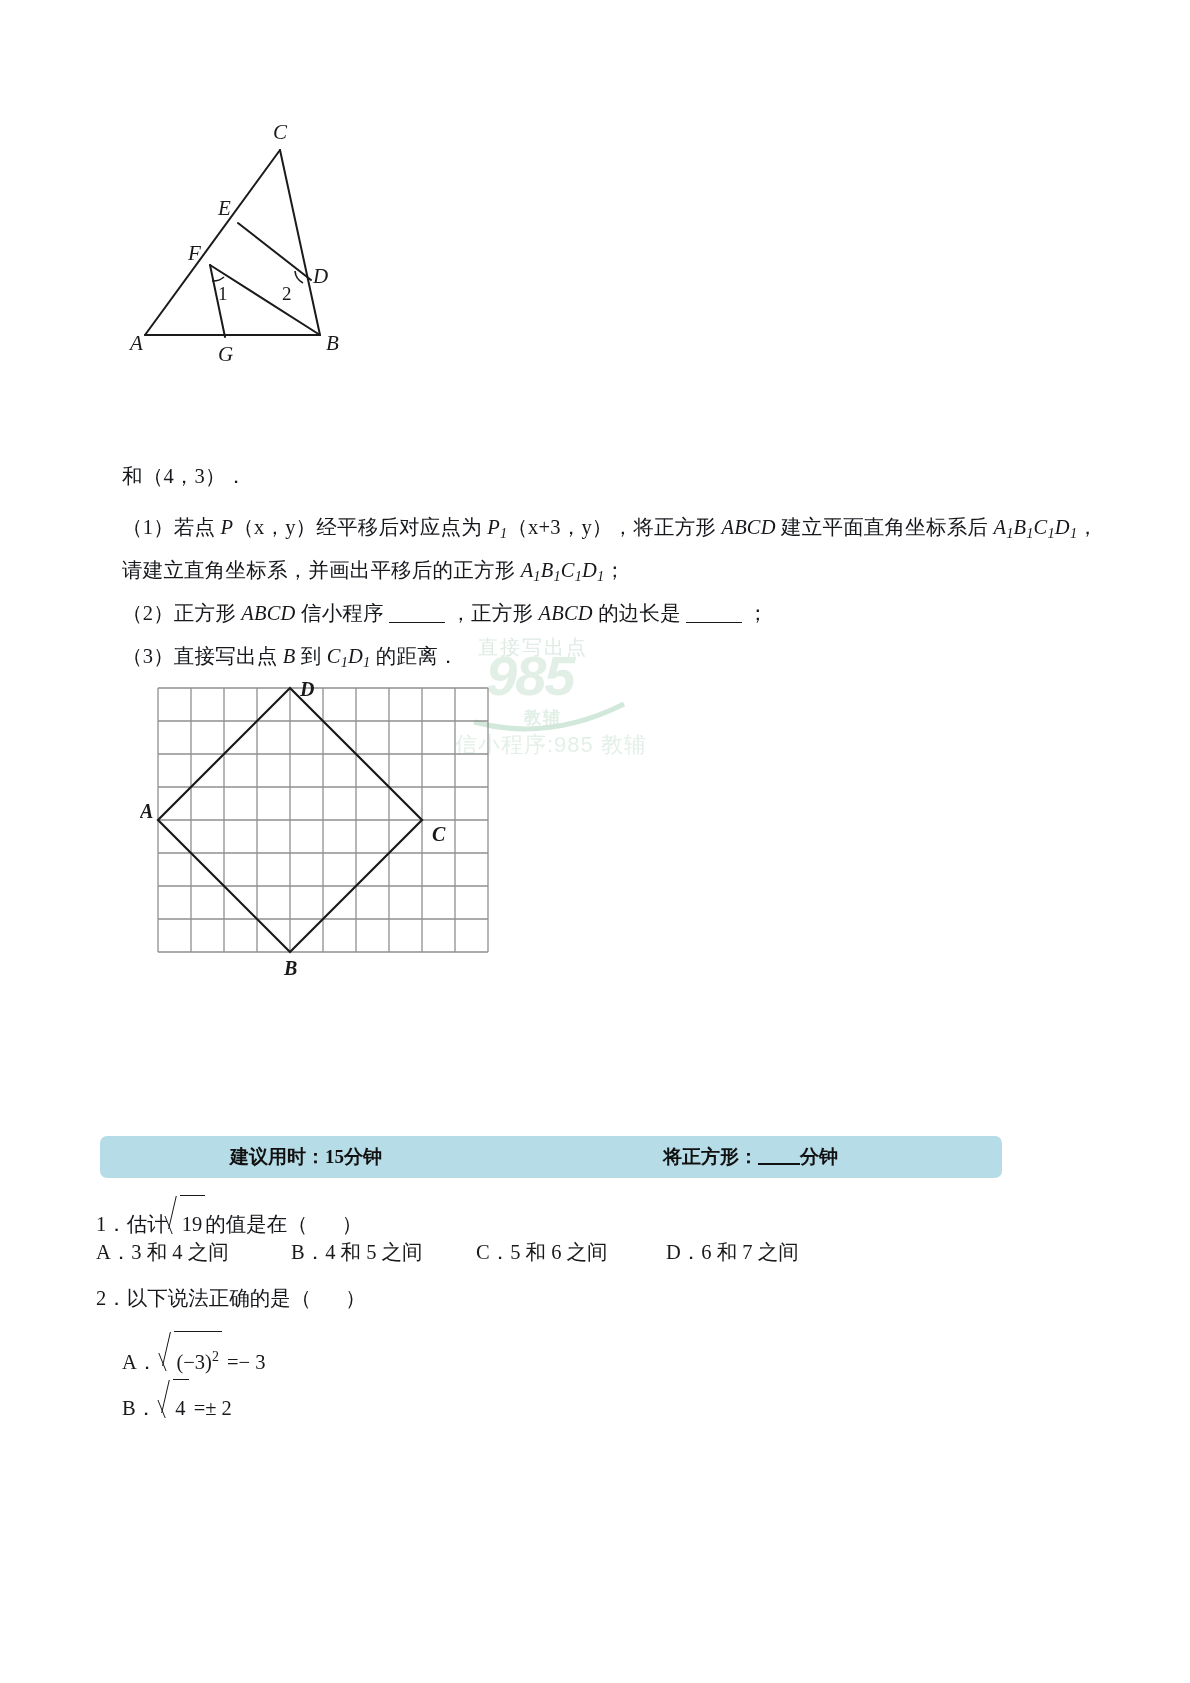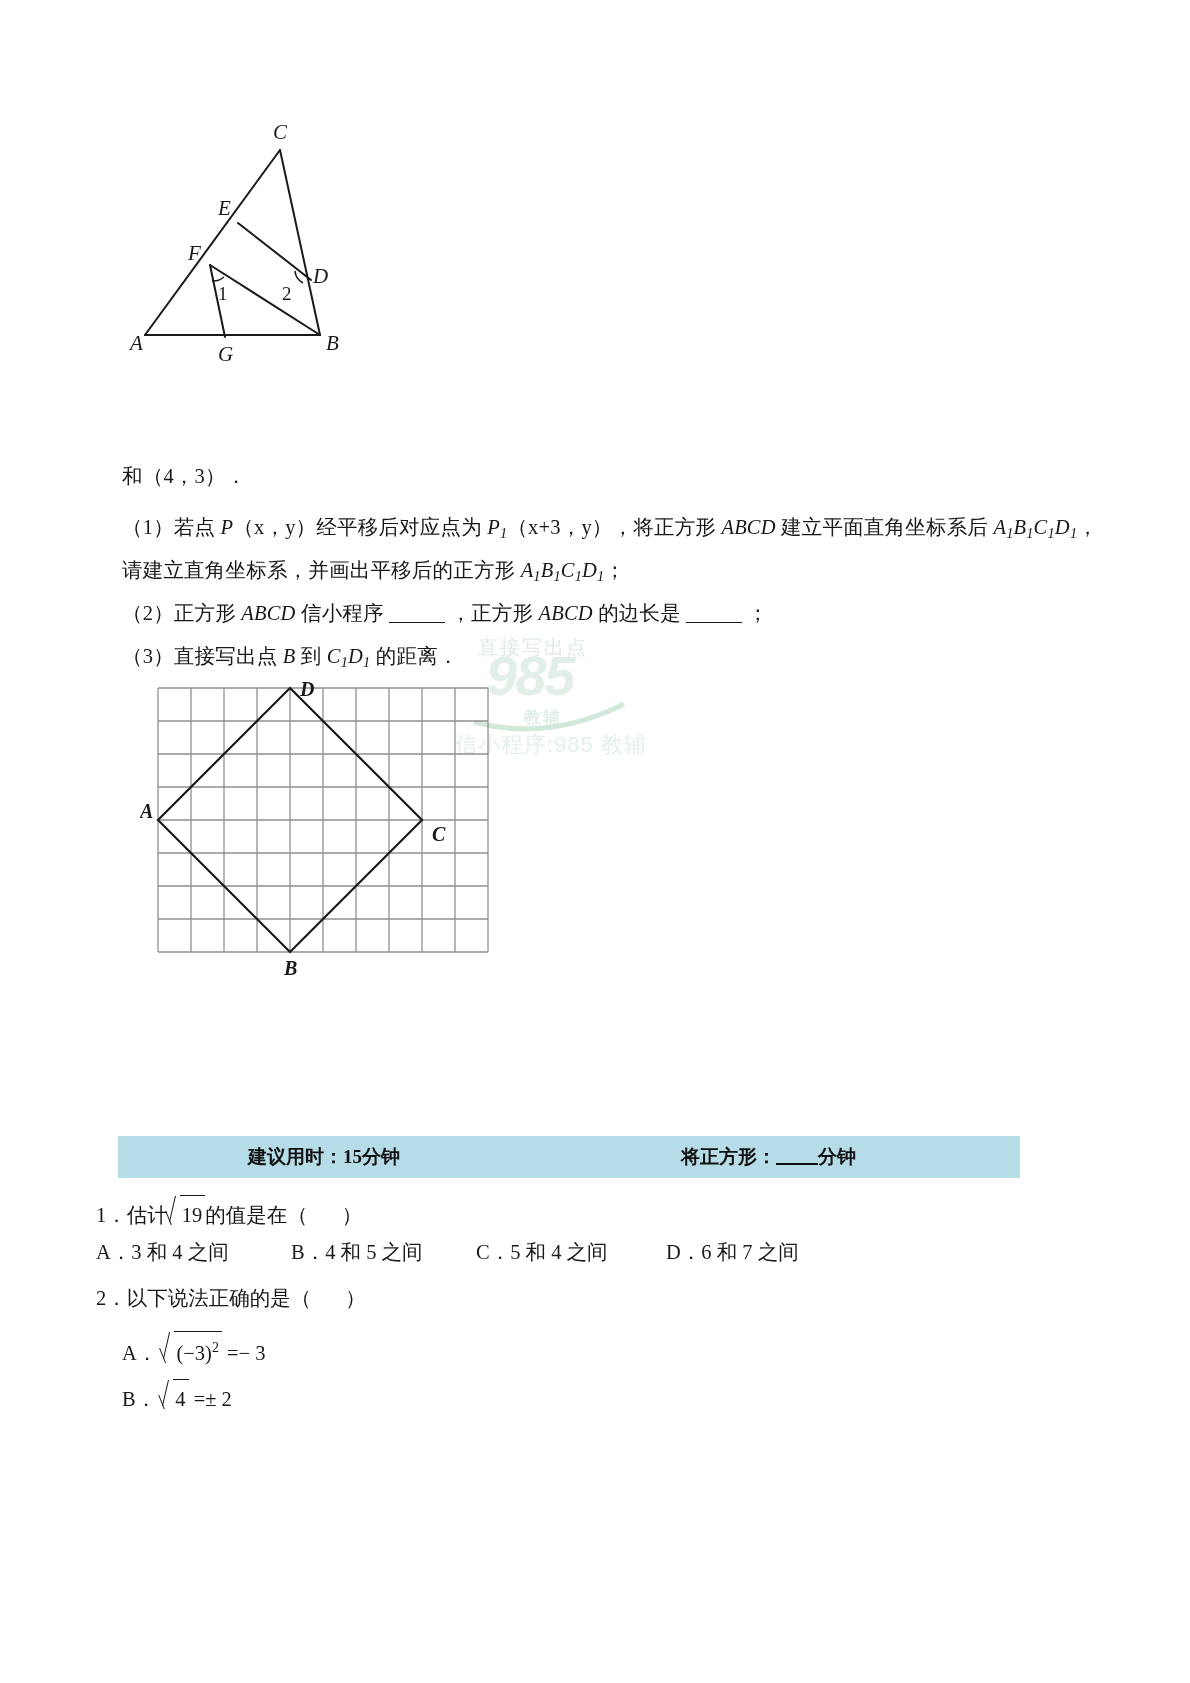--- a/index.html
+++ b/index.html
@@ -120,27 +120,26 @@
   }
 
   
   #time-bar {
     position: absolute;
     left: 100px;
     top: 1136px;
     width: 902px;
     height: 42px;
     background: #b6dce8;
-    border-radius: 0;
+    border-radius: 7px;
     display: flex;
     align-items: center;
     font-size: 19px;
     font-weight: bold;
     color: #111;
-    margin-left: 18px;
   }
   #time-bar .sug { position: absolute; left: 130px; white-space: nowrap; }
   #time-bar .act { position: absolute; left: 563px; white-space: nowrap; }
   .blank-bar {
     display: inline-block;
     width: 42px;
     border-bottom: 2.5px solid #111;
     vertical-align: -2px;
   }
 
@@ -159,21 +158,21 @@
   
   .sqrt {
     display: inline-block;
     position: relative;
     padding-left: 12px;
     padding-top: 1px;
   }
   .sqrt > .radicand {
     display: inline-block;
     border-top: 1.4px solid #16181c;
-    padding: 8px 3px 0 2px;
+    padding: 17px 3px 0 2px;
   }
   .sqrt::before {
     content: "";
     position: absolute;
     left: 4px; top: 2px;
     width: 7px; height: 78%;
     border-left: 1.4px solid #16181c;
     transform: skewX(-13deg);
   }
   .sqrt::after {
@@ -313,21 +312,21 @@
     </span>
     <span class="act">
       <span>将正方形：</span><span class="blank-bar"></span><span>分钟</span>
     </span>
   </div>
 
   <div class="qb" style="top:1194px;">
     <span>1．</span><span>估计</span><span class="sqrt"><span class="radicand">19</span></span><span>的值是在（</span><span class="paren-gap"></span><span>）</span>
   </div>
   <div class="opt-row" style="top:1238px;">
-    <span class="opt" style="width:195px;">A．3 和 4 之间</span><span class="opt" style="width:185px;">B．4 和 5 之间</span><span class="opt" style="width:190px;">C．5 和 4 之间</span><span class="opt">D．6 和 7 之间</span>
+    <span class="opt" style="width:195px;">A．3 和 4 之间</span><span class="opt" style="width:185px;">B．4 和 5 之间</span><span class="opt" style="width:190px;">C．5 和 6 之间</span><span class="opt">D．6 和 7 之间</span>
   </div>
 
   <div class="qb" style="top:1284px;">
     <span>2．</span><span>以下说法正确的是（</span><span class="paren-gap"></span><span>）</span>
   </div>
 
   <div class="qb" style="top:1330px; left:122px;">
     <span>A．</span>
     <span class="sqrt">
       <span class="radicand"><span>(−3)</span><span class="sup2">2</span></span>

